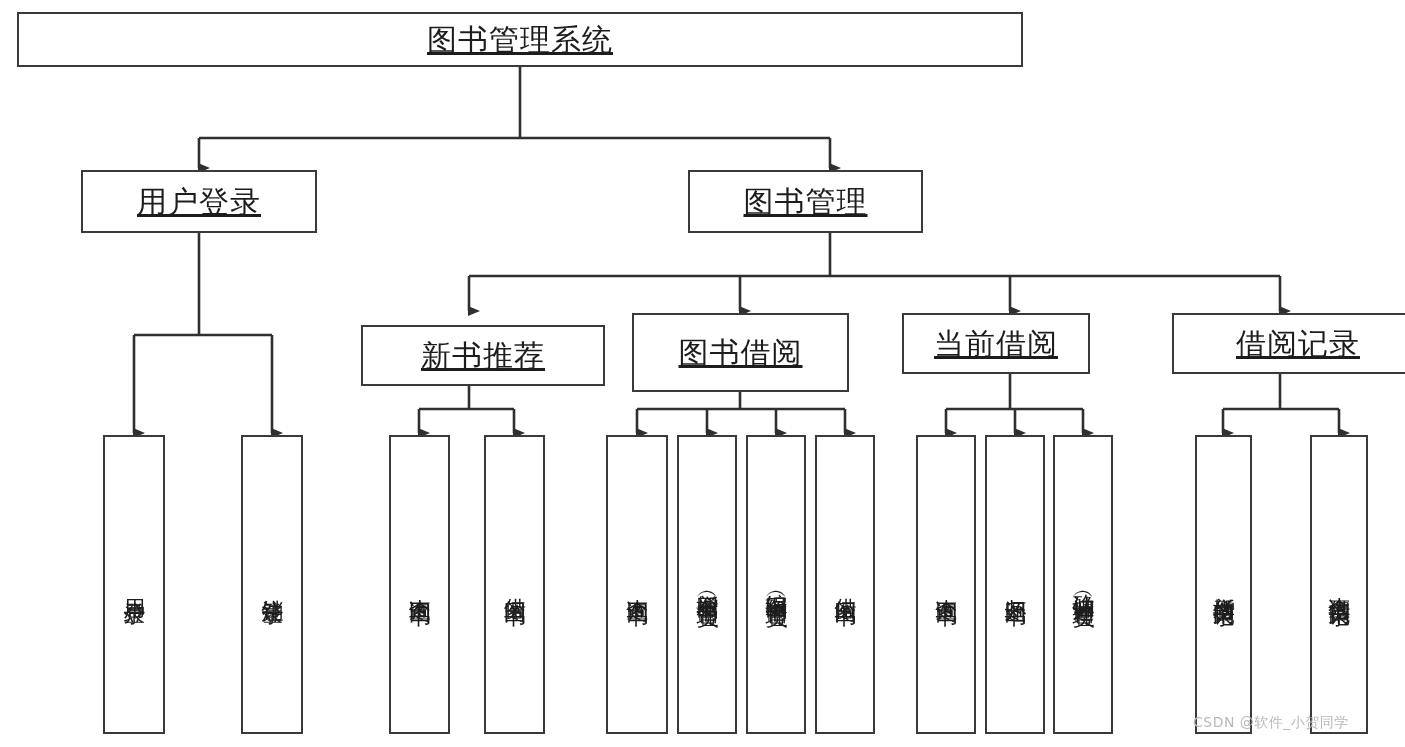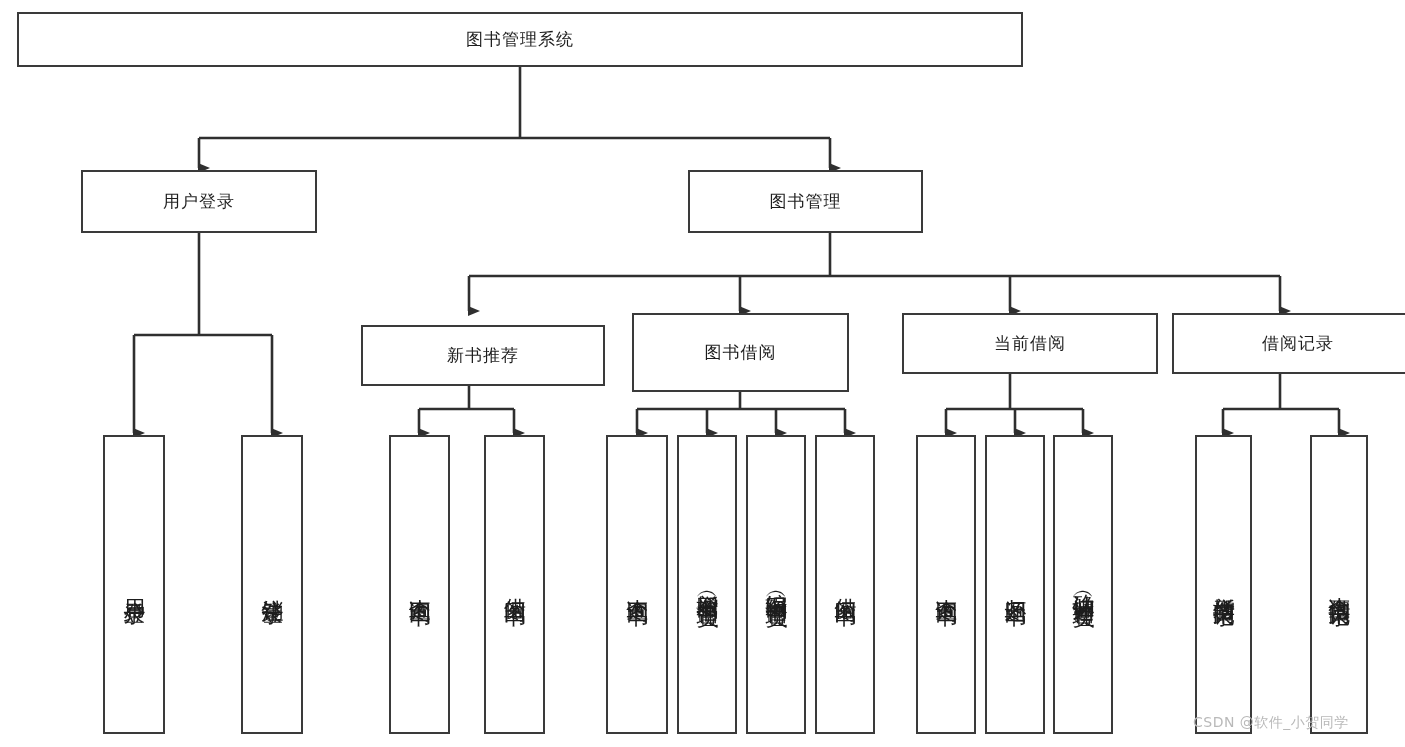--- a/index.html
+++ b/index.html
@@ -28,24 +28,25 @@
     position: absolute;
     box-sizing: border-box;
     border: 2px solid #3a3a3a;
     background: #ffffff;
     display: flex;
     align-items: center;
     justify-content: center;
     color: #1d1d1d;
   }
   .node-label-h {
-    font-size: 17px;
+    font-size: 30px;
     line-height: 1.1;
     white-space: nowrap;
     letter-spacing: 1px;
+    text-decoration: underline;
   }
   .node-label-v {
     writing-mode: vertical-rl;
     text-orientation: upright;
     font-size: 22px;
     line-height: 1.22;
     letter-spacing: 2px;
     white-space: nowrap;
   }
   .watermark {
@@ -122,21 +123,21 @@
   <div class="node-box" style="left:688px; top:170px; width:235px; height:63px;">
     <span class="node-label-h">图书管理</span>
   </div>
 
   <div class="node-box" style="left:361px; top:325px; width:244px; height:61px;">
     <span class="node-label-h">新书推荐</span>
   </div>
   <div class="node-box" style="left:632px; top:313px; width:217px; height:79px;">
     <span class="node-label-h">图书借阅</span>
   </div>
-  <div class="node-box" style="left:902px; top:313px; width:256px; height:61px;">
+  <div class="node-box" style="left:902px; top:313px; width:188px; height:61px;">
     <span class="node-label-h">当前借阅</span>
   </div>
   <div class="node-box" style="left:1172px; top:313px; width:252px; height:61px;">
     <span class="node-label-h">借阅记录</span>
   </div>
 
   <div class="node-box" style="left:103px; top:435px; width:62px; height:299px;">
     <span class="node-label-v">用户登录</span>
   </div>
   <div class="node-box" style="left:241px; top:435px; width:62px; height:299px;">

